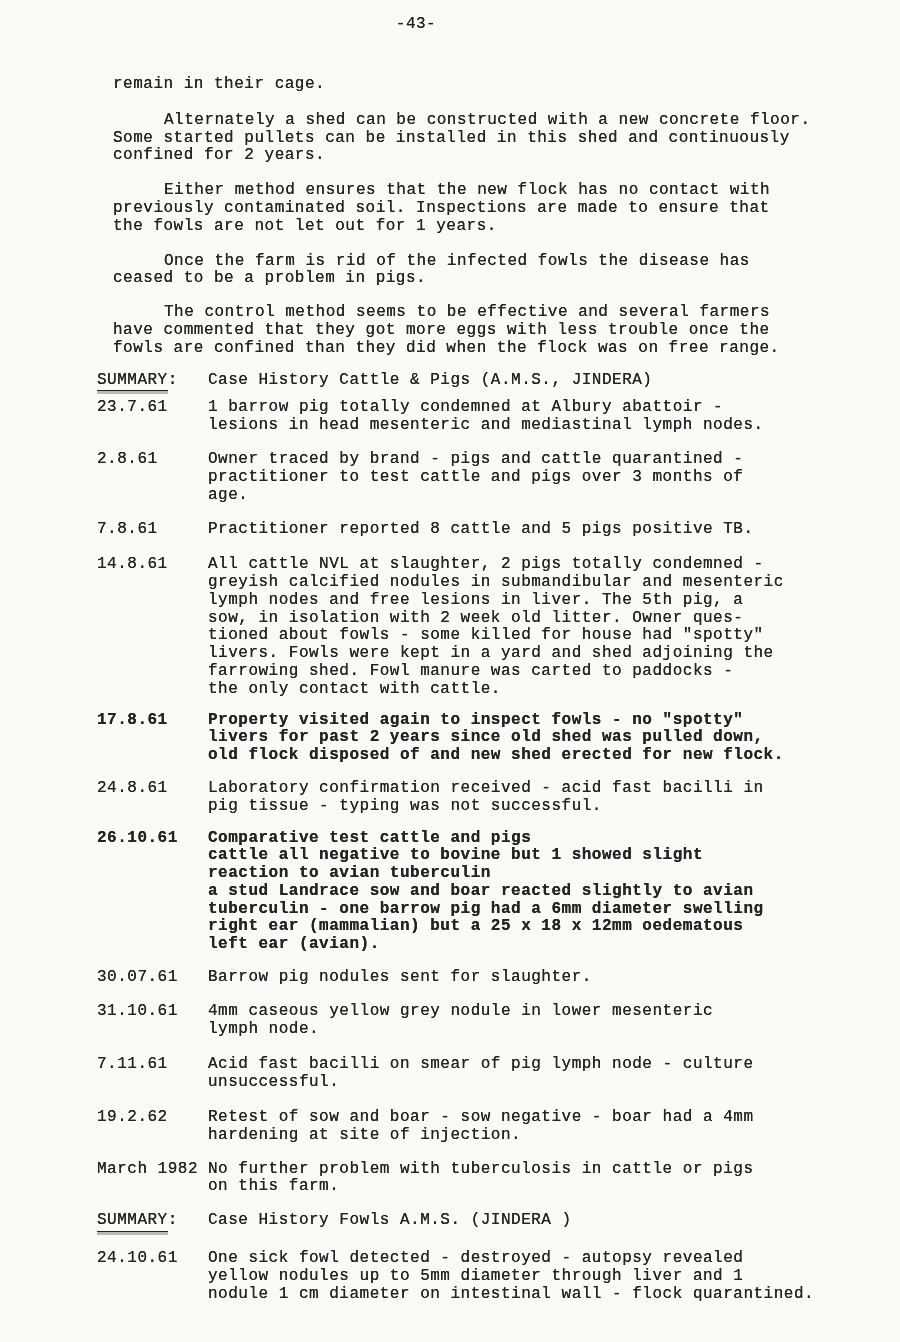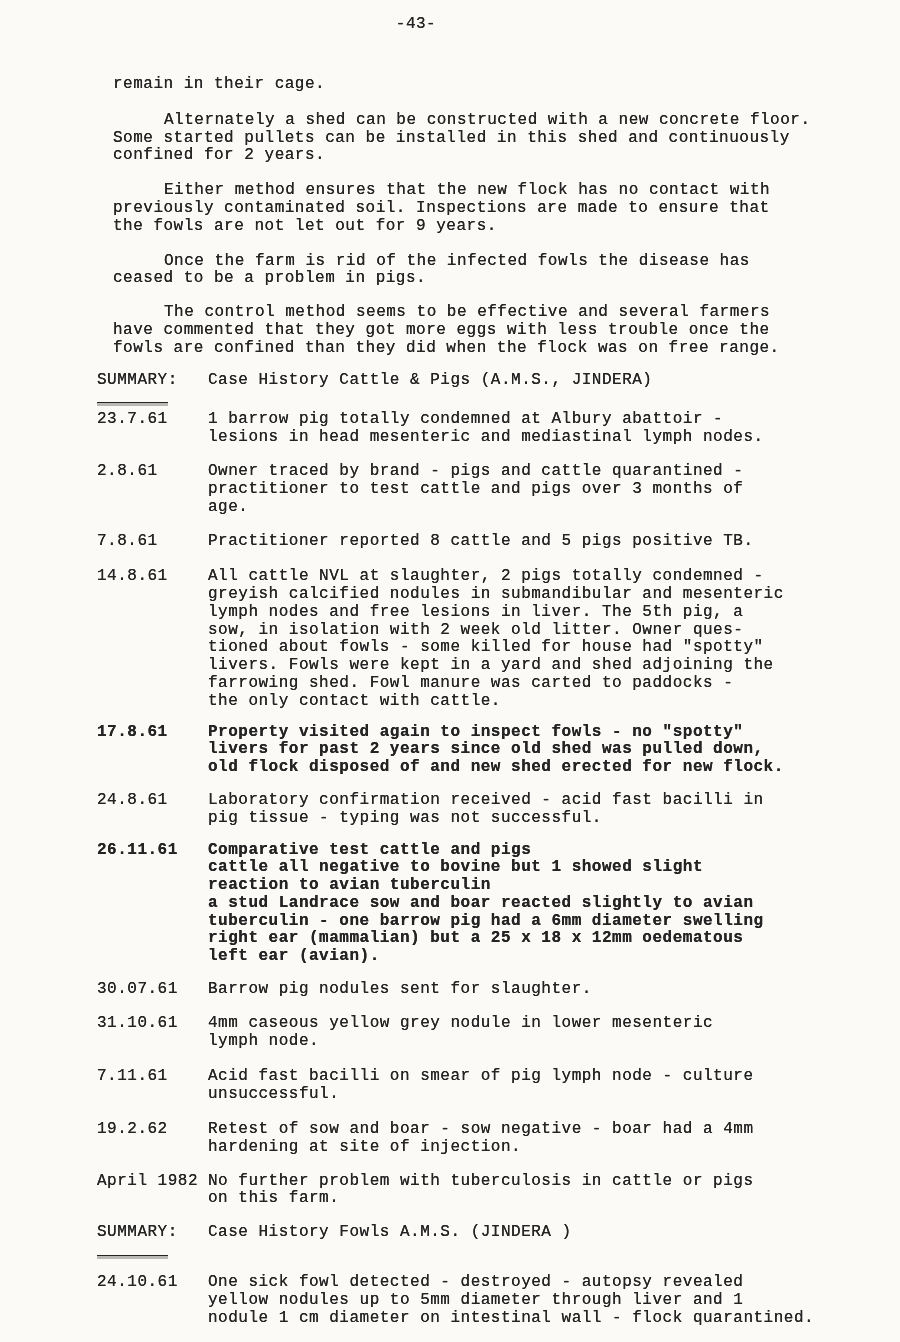--- a/index.html
+++ b/index.html
@@ -40,21 +40,21 @@
     margin: 16px;
   }
   .para.noindent { text-indent: 0; }
   .row { display: flex; }
   .col-label { width: 111px; flex: none; }
   .col-text { white-space: pre-line; flex: 1; }
   .ul {
     display: inline-block;
     border-bottom: 1.6px solid #242424;
     box-shadow: 0 3px 0 rgba(36,36,36,0.30);
-    padding-bottom: 13px;
+    padding-bottom: 1px;
   }
   .mb8  { margin-bottom: 8px; }
   .mb13 { margin-bottom: 13px; }
   .mb14 { margin-bottom: 14px; }
   .mb15 { margin-bottom: 15px; font-weight: bold; }
   .mb16 { margin-bottom: 16px; }
   .mb17 { margin-bottom: 17px; }
   .mb18 { margin-bottom: 18px; }
 </style>
 </head>
@@ -63,21 +63,21 @@
 <div class="page">
 
   <div class="page-number">-43-</div>
 
   <div class="para noindent mb18">remain in their cage.</div>
   <div class="para mb17">Alternately a shed can be constructed with a new concrete floor.
 Some started pullets can be installed in this shed and continuously
 confined for 2 years.</div>
   <div class="para mb17">Either method ensures that the new flock has no contact with
 previously contaminated soil.  Inspections are made to ensure that
-the fowls are not let out for 9 years.</div>
+the fowls are not let out for 1 years.</div>
   <div class="para mb16">Once the farm is rid of the infected fowls the disease has
 ceased to be a problem in pigs.</div>
   <div class="para mb14">The control method seems to be effective and several farmers
 have commented that they got more eggs with less trouble once the
 fowls are confined than they did when the flock was on free range.</div>
 
   <div class="row mb8">
     <div class="col-label"><span class="ul">SUMMARY</span><span>:</span></div>
     <div class="col-text">Case History Cattle &amp; Pigs (A.M.S., JINDERA)</div>
   </div>
@@ -113,21 +113,21 @@
     <div class="col-text">Property visited again to inspect fowls - no "spotty"
 livers for past 2 years since old shed was pulled down,
 old flock disposed of and new shed erected for new flock.</div>
   </div>
   <div class="row mb14">
     <div class="col-label">24.8.61</div>
     <div class="col-text">Laboratory confirmation received - acid fast bacilli in
 pig tissue - typing was not successful.</div>
   </div>
   <div class="row mb15">
-    <div class="col-label">26.11.61</div>
+    <div class="col-label">26.10.61</div>
     <div class="col-text">Comparative test cattle and pigs
 cattle all negative to bovine but 1 showed slight
 reaction to avian tuberculin
 a stud Landrace sow and boar reacted slightly to avian
 tuberculin - one barrow pig had a 6mm diameter swelling
 right ear (mammalian) but a 25 x 18 x 12mm oedematous
 left ear (avian).</div>
   </div>
   <div class="row mb16">
     <div class="col-label">30.07.61</div>
@@ -142,21 +142,21 @@
     <div class="col-label">7.11.61</div>
     <div class="col-text">Acid fast bacilli on smear of pig lymph node - culture
 unsuccessful.</div>
   </div>
   <div class="row mb16">
     <div class="col-label">19.2.62</div>
     <div class="col-text">Retest of sow and boar - sow negative - boar had a 4mm
 hardening at site of injection.</div>
   </div>
   <div class="row mb16">
-    <div class="col-label">April 1982</div>
+    <div class="col-label">March 1982</div>
     <div class="col-text">No further problem with tuberculosis in cattle or pigs
 on this farm.</div>
   </div>
 
   <div class="row mb18">
     <div class="col-label"><span class="ul">SUMMARY</span><span>:</span></div>
     <div class="col-text">Case History Fowls A.M.S. (JINDERA )</div>
   </div>
 
   <div class="row">

